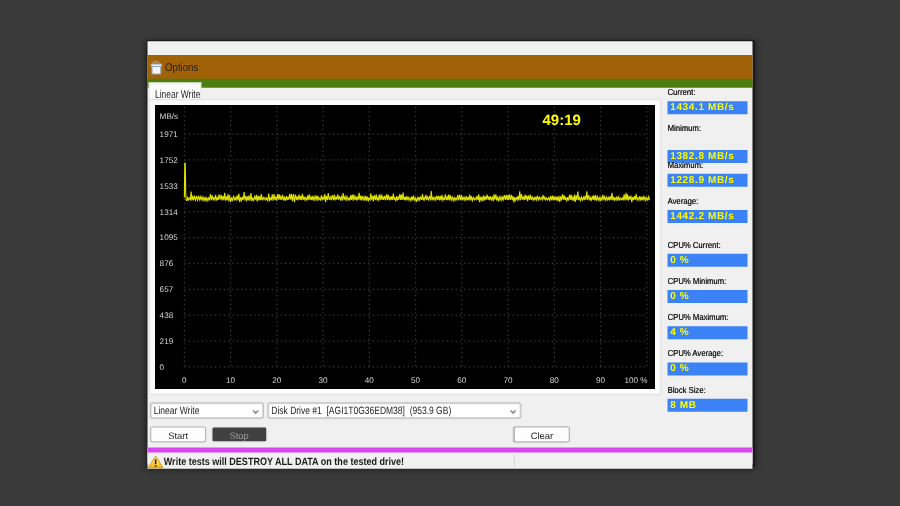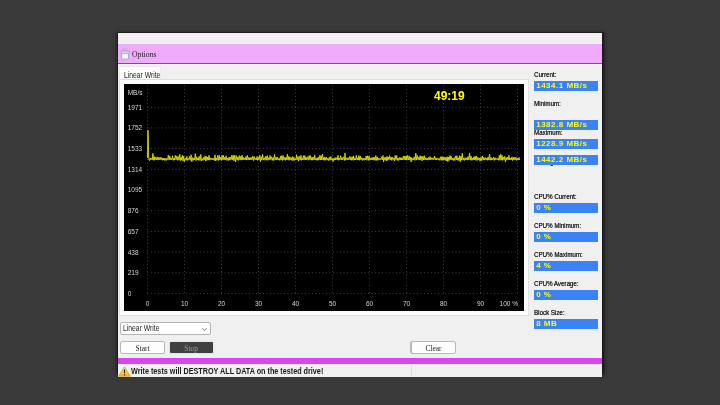--- a/index.html
+++ b/index.html
@@ -7,22 +7,22 @@
   #win { position:absolute; left:117px; top:31.5px; width:484px; height:338.5px;
          background:#f0f0f0; border:solid #1b1b1b; border-width:1.5px 2.5px 3px 1.5px; border-radius:1px;
          box-shadow:0 1px 5px rgba(0,0,0,.55); }
   #title { position:absolute; left:0; top:0; width:100%; height:11px; background:#f1f1f1; }
   #appicon { position:absolute; left:-0.8px; top:1px; width:9.5px; height:9.8px; background:#1f9e33;
              border-radius:1px; color:#fff; font-weight:bold; font-size:7.5px; line-height:10.2px;
              letter-spacing:-0.4px; text-align:center; }
   #titletext { position:absolute; left:12.8px; top:1.4px; font-size:9px; color:#161616;
                transform:scale(0.765,1) translateZ(0); transform-origin:0 0; white-space:nowrap; }
   .wbtn { position:absolute; top:0; }
-  #menu { position:absolute; left:0; top:11px; width:100%; height:19px; background:#f0abfc;
-          border-bottom:1px solid #4d7c0f;font-family:Liberation Serif, serif; }
+  #menu { position:absolute; left:0; top:11px; width:100%; height:19px; background:#a16207;
+          border-bottom:7px solid #4d7c0f; }
   #menutext { position:absolute; left:13.5px; top:5.6px; font-size:9px; color:#1f1f1f;
               transform:scale(0.86,1) translateZ(0); transform-origin:0 0; }
   #tab { position:absolute; left:0.8px; top:33.1px; width:42px; height:13.4px; background:#fcfcfc;
          border:1px solid #e9e9e9; border-bottom:none; box-sizing:border-box; }
   #tabtext { position:absolute; left:3.8px; top:3.2px; font-size:9px; color:#1f1f1f;
              transform:scale(0.75,1) translateZ(0); transform-origin:0 0; white-space:nowrap; }
   #page { position:absolute; left:0.5px; top:46.5px; width:410px; height:237px; background:#fcfcfc;
           border:1px solid #e0e0e0; box-sizing:border-box; }
   #plot { position:absolute; left:5.5px; top:51.5px; }
   .slab { position:absolute; left:416.2px; font-size:7px; line-height:7px; color:#1f1f1f;
@@ -32,27 +32,27 @@
   .dd { position:absolute; top:289.4px; height:13px; background:#fff; border:1px solid #b3b3b3;
         border-radius:2px; box-sizing:border-box; font-size:8.5px; color:#1f1f1f;
         line-height:11.5px; padding-left:2px; white-space:nowrap; }
   .ddt { display:inline-block; transform:scale(0.8,1) translateZ(0); transform-origin:0 0; }
   .chev { position:absolute; right:3.5px; top:4px; width:5px; height:5px; }
   .btn { position:absolute; top:308.5px; height:12.5px; background:#fdfdfd; border:1px solid #b8b8b8;
          border-radius:2px; box-sizing:border-box; font-size:7.5px; color:#1f1f1f;
          text-align:center; line-height:13.4px; }
   .btn.dis { background:#404040; border-color:#e4e4e4; color:#9d9d9d; }
   #status { position:absolute; left:0; top:325.5px; width:100%; height:13px; background:#f0f0f0;
-            border-top:6px solid #d946ef; }
+            border-top:4px solid #d946ef; }
   #stext { position:absolute; left:13.4px; top:2px; font-size:8.5px; font-weight:bold; color:#1a1a1a;
            transform:scale(0.85,1) translateZ(0); transform-origin:0 0; white-space:nowrap; }
   #ssep { position:absolute; left:292.5px; top:1px; width:1px; height:11px; background:#dcdcdc; }
   #plot { will-change:transform; }
   .sval,#appicon,.dd { transform:translateZ(0); }
-  .btn { will-change:transform;font-family:Liberation Serif, serif; }
+  .btn { will-change:transform; }
 </style></head>
 <body>
 <div id="win">
   <div id="menu">
     <svg style="position:absolute;left:1.5px;top:4px" width="11" height="13" viewBox="0 0 11 13">
       <rect x="1.6" y="5" width="7" height="6.2" rx="0.5" fill="#f2f4f6" stroke="#9aa8b8" stroke-width="0.9"></rect>
       <rect x="0.9" y="3.2" width="8.4" height="2" rx="0.4" fill="#e8ecf0" stroke="#9aa8b8" stroke-width="0.9"></rect>
       <path d="M2.3 2.8 C2.0 0.8 4.2 0.4 4.6 2.2 M4.6 2.2 C5.2 0.2 7.4 0.9 6.9 2.8" fill="none" stroke="#a8b4c2" stroke-width="0.8"></path>
     </svg>
     <div id="menutext">Options</div>
@@ -109,34 +109,39 @@
     <text x="340.7" y="16.2" font-size="12" font-weight="bold" fill="#ffff00" text-anchor="end">49:19</text>
     <polyline points="23.5,74.0 23.8,46.2 24.2,47.0 24.6,72.0 25.0,76.3 25.6,76.5 26.2,74.0 26.9,75.8 27.5,74.5 28.3,75.7 28.9,69.3 29.5,76.3 30.2,72.5 30.8,76.2 31.6,73.3 32.4,76.0 33.2,72.8 34.0,76.1 34.8,73.2 35.6,75.8 36.2,73.4 37.0,75.8 37.6,73.5 38.4,76.2 39.0,74.0 39.7,76.1 40.3,74.3 40.9,76.4 41.5,74.3 42.3,76.5 42.9,74.4 43.7,75.7 44.3,71.2 45.1,76.1 45.8,72.2 46.5,75.7 47.2,74.2 47.9,75.9 48.5,71.8 49.3,76.4 50.0,74.2 50.6,76.0 51.3,71.4 52.1,75.8 52.9,71.9 53.6,76.3 54.4,72.7 55.1,76.2 55.8,70.3 56.5,76.5 57.1,73.3 57.7,76.1 58.4,71.2 59.1,77.1 59.7,72.2 60.5,77.5 61.3,74.4 62.1,76.2 62.9,72.5 63.7,76.4 64.3,74.4 65.0,75.7 65.7,72.3 66.4,76.3 67.1,70.8 67.8,77.8 68.6,73.6 69.3,76.3 70.0,74.1 70.6,75.8 71.3,69.6 72.0,76.6 72.6,72.8 73.4,76.0 74.0,73.9 74.6,76.3 75.2,72.2 76.0,76.5 76.8,70.4 77.4,76.8 78.2,74.5 79.0,76.4 79.7,73.3 80.5,75.7 81.1,71.9 81.8,77.1 82.4,72.5 83.1,76.3 83.7,73.0 84.4,76.1 85.0,71.3 85.7,76.2 86.5,73.9 87.2,75.7 87.9,74.1 88.7,75.9 89.4,74.4 90.2,76.4 91.0,70.8 91.7,77.0 92.3,73.9 93.0,76.1 93.8,71.5 94.4,76.5 95.2,71.2 95.9,76.0 96.6,73.2 97.3,76.5 98.1,71.2 98.8,75.8 99.4,71.5 100.1,75.8 100.7,73.3 101.5,75.8 102.1,71.8 102.9,76.4 103.6,74.0 104.3,76.5 105.1,72.9 105.7,76.2 106.5,73.3 107.1,75.8 107.8,71.1 108.6,75.8 109.2,71.3 110.0,76.9 110.8,71.2 111.6,77.8 112.4,71.7 113.2,75.8 113.8,73.2 114.4,76.4 115.2,71.6 116.0,76.0 116.6,72.6 117.2,76.2 118.0,71.2 118.6,75.8 119.3,73.3 119.9,75.9 120.5,74.3 121.3,75.8 122.0,72.5 122.6,76.1 123.4,71.4 124.0,75.9 124.8,73.5 125.4,76.0 126.0,73.6 126.7,75.8 127.3,73.4 128.0,75.8 128.8,72.3 129.6,76.5 130.2,72.6 131.0,75.7 131.6,74.4 132.3,75.9 133.1,72.3 133.7,76.4 134.3,73.4 135.0,75.7 135.8,71.3 136.4,77.8 137.1,72.6 137.9,76.2 138.6,70.4 139.4,75.9 140.2,73.6 141.0,76.2 141.8,72.0 142.6,76.2 143.3,71.6 143.9,76.3 144.7,73.7 145.4,75.7 146.1,71.4 146.8,75.7 147.6,72.8 148.3,76.4 149.1,73.4 149.9,76.5 150.5,70.4 151.3,75.8 152.1,73.2 152.8,76.1 153.6,73.2 154.4,76.0 155.2,74.4 155.8,76.4 156.5,72.2 157.1,76.0 157.8,71.6 158.5,76.5 159.1,71.6 159.9,75.9 160.7,73.4 161.3,76.4 162.0,73.4 162.6,75.7 163.3,70.2 164.0,76.1 164.6,72.5 165.2,76.3 165.8,72.8 166.6,75.7 167.3,73.6 167.9,76.5 168.6,72.6 169.2,76.5 169.9,73.2 170.6,76.4 171.2,74.5 172.0,75.9 172.6,70.7 173.2,75.7 174.0,72.7 174.6,77.1 175.4,72.0 176.2,76.1 177.0,71.4 177.6,76.3 178.2,74.4 178.8,75.9 179.4,71.7 180.1,76.1 180.9,71.5 181.5,75.8 182.2,73.4 182.8,75.9 183.6,72.7 184.4,76.2 185.2,71.5 185.9,75.9 186.6,71.7 187.3,76.2 188.1,73.2 188.7,76.2 189.3,73.0 190.0,76.0 190.7,70.9 191.3,75.8 191.9,74.3 192.5,76.2 193.2,73.8 193.8,76.4 194.4,73.1 195.0,76.0 195.8,71.3 196.5,75.9 197.1,71.6 197.7,76.0 198.5,70.0 199.1,76.0 199.7,73.6 200.3,76.4 200.9,72.9 201.7,76.2 202.4,73.1 203.2,76.1 204.0,74.3 204.7,76.5 205.4,73.2 206.1,76.2 206.8,72.5 207.5,76.1 208.3,74.3 209.1,77.6 209.8,74.4 210.4,76.1 211.1,73.5 211.7,76.0 212.5,73.7 213.3,75.9 214.0,71.3 214.6,76.3 215.3,74.0 215.9,75.8 216.7,71.8 217.4,76.0 218.0,73.7 218.8,75.8 219.6,72.8 220.4,76.4 221.0,68.9 221.7,76.2 222.5,73.9 223.3,75.9 224.0,73.8 224.7,75.8 225.5,72.6 226.2,76.0 226.9,72.7 227.7,76.3 228.3,72.8 229.0,76.2 229.6,71.9 230.3,76.2 231.0,74.3 231.6,76.0 232.3,71.4 233.1,76.1 233.7,73.8 234.3,76.0 234.9,71.6 235.6,76.3 236.2,72.0 237.0,75.9 237.8,73.7 238.6,76.5 239.3,74.1 240.1,76.2 240.7,74.5 241.5,75.9 242.1,72.0 242.9,76.2 243.7,71.7 244.5,76.4 245.2,72.1 245.8,76.2 246.6,73.9 247.3,75.9 247.9,73.7 248.6,75.9 249.2,73.1 249.9,76.2 250.6,73.5 251.2,76.4 251.8,71.6 252.6,76.4 253.2,72.8 253.9,76.4 254.7,74.0 255.5,75.8 256.2,74.5 256.9,75.7 257.6,72.8 258.4,75.9 259.0,71.5 259.6,77.8 260.2,73.4 261.0,76.2 261.7,73.3 262.4,76.9 263.0,72.3 263.7,76.4 264.4,73.0 265.0,75.8 265.7,71.6 266.5,75.8 267.2,73.1 267.8,76.4 268.4,73.0 269.2,75.7 269.9,73.9 270.6,77.0 271.2,71.4 271.9,75.7 272.7,71.5 273.3,76.4 273.9,74.0 274.7,76.4 275.4,73.5 276.1,76.0 276.8,73.5 277.4,75.9 278.0,73.9 278.6,75.8 279.4,72.1 280.2,75.9 280.9,71.9 281.7,76.0 282.3,72.0 282.9,76.2 283.6,71.4 284.4,76.0 285.2,71.9 285.9,76.1 286.5,73.1 287.1,77.9 287.7,73.7 288.3,76.2 289.1,74.2 289.7,75.8 290.3,72.8 291.1,76.3 291.8,69.1 292.4,76.1 293.2,71.3 294.0,75.8 294.8,73.2 295.4,76.1 296.1,71.7 296.7,75.8 297.4,72.4 298.1,76.9 298.8,72.3 299.6,76.0 300.3,71.6 301.0,76.0 301.8,73.6 302.6,76.0 303.3,74.1 303.9,76.2 304.5,73.4 305.2,75.8 306.0,72.6 306.7,75.8 307.4,73.8 308.1,75.7 308.9,73.9 309.7,75.8 310.5,72.0 311.2,75.8 311.9,73.7 312.6,76.0 313.3,74.4 314.1,75.8 314.9,74.2 315.7,76.3 316.5,72.8 317.2,76.3 318.0,72.4 318.6,76.3 319.2,73.1 319.8,76.2 320.6,73.2 321.2,76.3 321.8,73.3 322.4,76.9 323.2,72.7 323.8,77.6 324.6,73.1 325.2,76.4 326.0,71.5 326.7,75.7 327.3,72.3 328.0,76.1 328.6,74.1 329.4,76.5 330.1,73.7 330.8,76.4 331.6,71.9 332.3,75.9 332.9,71.7 333.6,76.3 334.3,73.8 335.0,76.6 335.6,71.7 336.2,77.6 336.9,72.2 337.5,76.1 338.3,69.3 338.9,76.1 339.7,74.1 340.3,76.5 341.1,73.7 341.9,76.0 342.7,73.8 343.4,76.1 344.0,72.6 344.8,75.8 345.5,69.1 346.2,76.2 347.0,72.0 347.8,76.4 348.4,74.1 349.1,76.1 349.9,72.8 350.5,75.9 351.1,72.2 351.8,76.3 352.5,72.1 353.1,76.5 353.9,73.3 354.6,75.9 355.4,73.9 356.1,77.2 356.8,73.3 357.5,76.5 358.3,71.9 359.1,76.2 359.8,73.4 360.6,76.1 361.4,73.6 362.1,75.9 362.8,74.2 363.4,76.3 364.0,72.9 364.8,76.1 365.6,70.2 366.2,76.2 367.0,73.4 367.6,76.1 368.3,74.5 368.9,75.8 369.5,73.1 370.3,76.4 371.0,73.6 371.8,75.9 372.5,74.5 373.3,75.7 374.0,74.2 374.7,76.3 375.3,71.5 376.0,76.3 376.8,70.2 377.4,76.1 378.1,71.5 378.7,76.4 379.5,73.2 380.1,75.7 380.8,72.4 381.4,77.8 382.2,73.6 382.8,76.1 383.6,73.0 384.3,75.8 384.9,71.3 385.7,75.9 386.4,74.2 387.2,76.0 387.9,72.8 388.6,76.5 389.3,73.4 389.9,76.0 390.6,73.5 391.2,75.8 391.9,73.2 392.6,76.4 393.4,74.1 394.2,76.1 395.0,73.4 395.6,76.0" fill="none" stroke="#e0e000" stroke-width="0.9"></polyline>
   </svg>
   <div class="slab" style="top:38.5px">Current:</div>
   <div class="sval" style="top:48.1px">1434.1 MB/s</div>
   <div class="slab" style="top:67.6px">Minimum:</div>
   <div class="sval" style="top:87px">1382.8 MB/s</div>
   <div class="slab" style="top:96.7px">Maximum:</div>
   <div class="sval" style="top:106.3px">1228.9 MB/s</div>
   <div class="slab" style="top:125.8px">Average:</div>
-  <div class="sval" style="top:122px">1442.2 MB/s</div>
+  <div class="sval" style="top:135px">1442.2 MB/s</div>
   <div class="slab" style="top:160.5px">CPU% Current:</div>
   <div class="sval" style="top:170.1px">0 %</div>
   <div class="slab" style="top:189.6px">CPU% Minimum:</div>
   <div class="sval" style="top:199.2px">0 %</div>
   <div class="slab" style="top:218.7px">CPU% Maximum:</div>
   <div class="sval" style="top:228.3px">4 %</div>
   <div class="slab" style="top:247.8px">CPU% Average:</div>
   <div class="sval" style="top:257.4px">0 %</div>
   <div class="slab" style="top:276.9px">Block Size:</div>
   <div class="sval" style="top:286.5px">8 MB</div>
 
   <div class="dd" style="left:1.5px; width:91.5px;"><span class="ddt">Linear Write</span>
     <svg class="chev" viewBox="0 0 6 6">
+        <path d="M0.5 1.5 L3 4.2 L5.5 1.5" fill="none" stroke="#555" stroke-width="1"></path>
+      </svg>
+  </div>
+  <div class="dd" style="left:96.1px; width:202.5px;"><span class="ddt">Disk Drive #1&nbsp; [AGI1T0G36EDM38]&nbsp; (953.9 GB)</span>
+    <svg class="chev" style="right:2.5px" viewBox="0 0 6 6">
         <path d="M0.5 1.5 L3 4.2 L5.5 1.5" fill="none" stroke="#555" stroke-width="1"></path>
       </svg>
   </div>
   <div class="btn" style="left:2.0px; width:45px;">Start</div>
   <div class="btn dis" style="left:51.0px; width:44.5px;">Stop</div>
   <div class="btn" style="left:244.0px; width:44px;margin-left:48px;">Save</div>
   <div class="btn" style="left:292.5px; width:45px;">Clear</div>
   <div id="status">
     <div id="ssep"></div>
     <svg style="position:absolute;left:0px;top:1.5px" width="13" height="11" viewBox="0 0 13 11">

